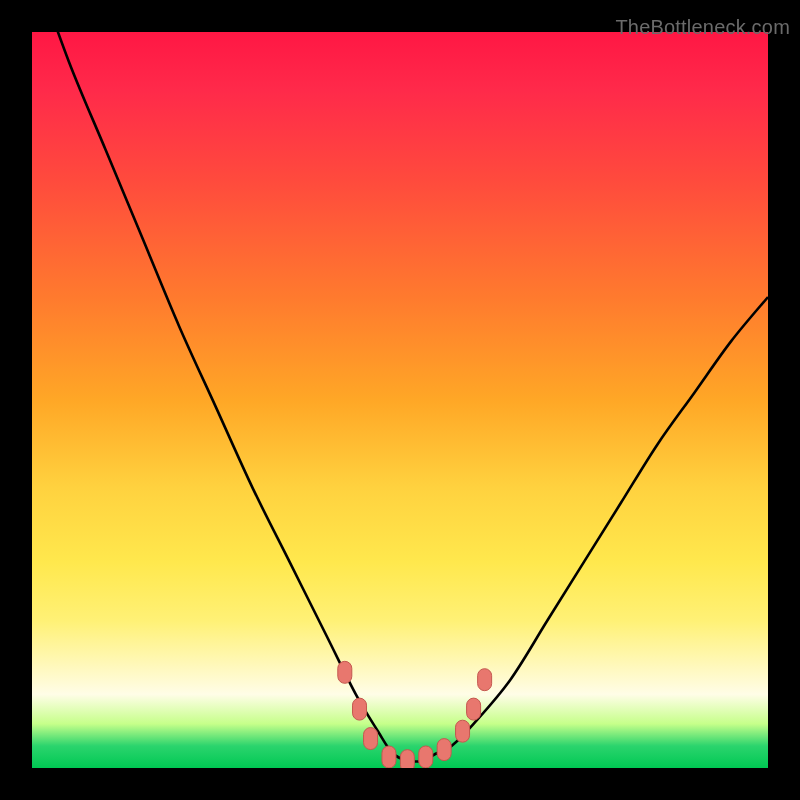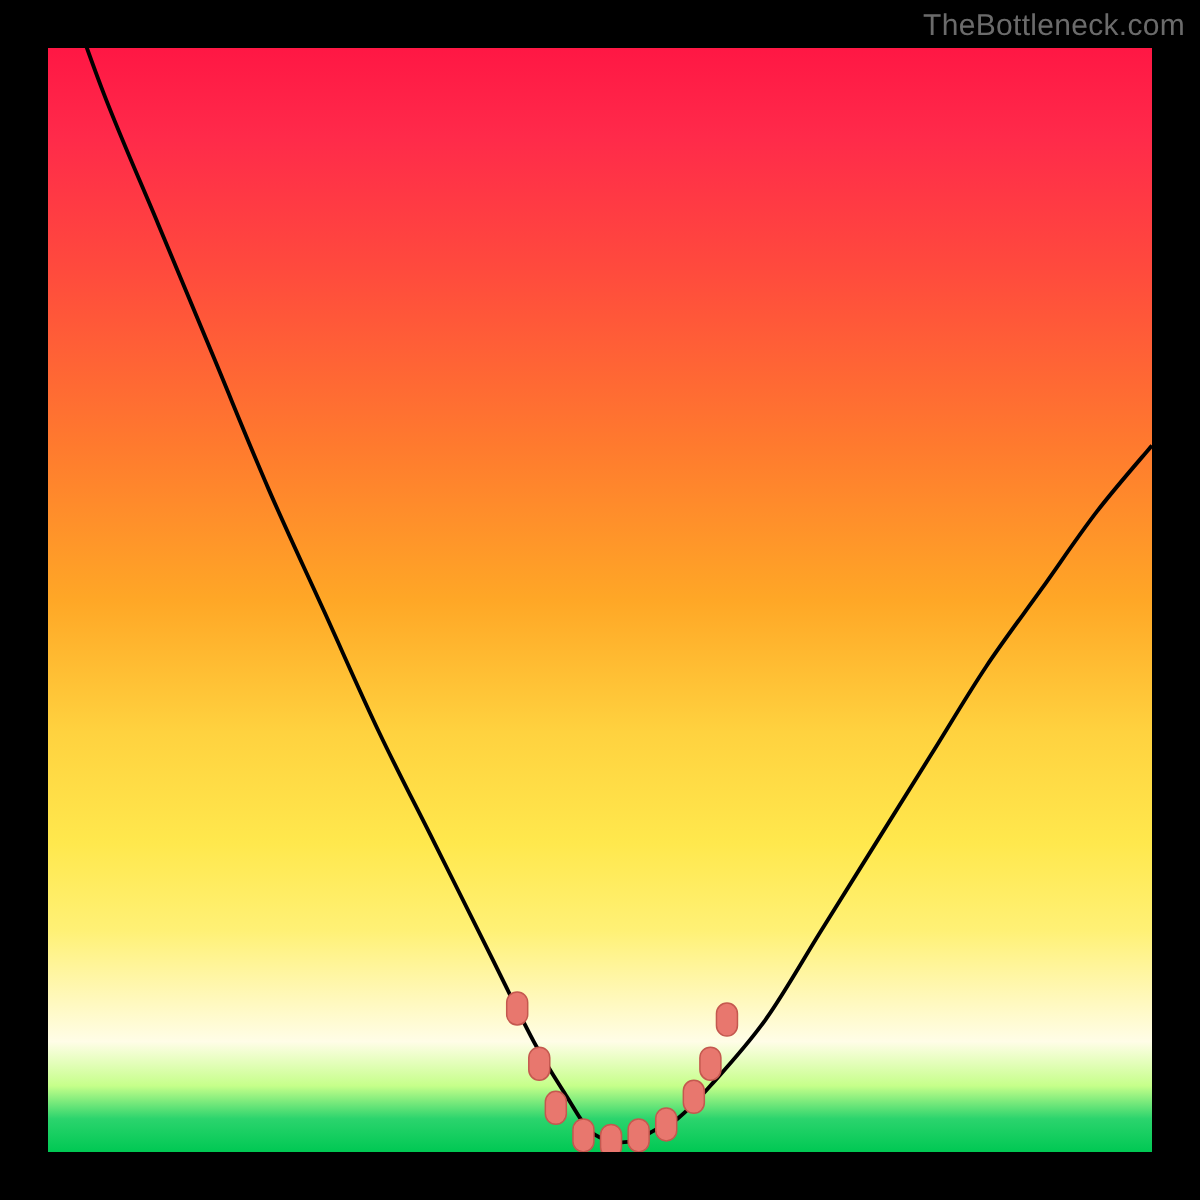--- a/index.html
+++ b/index.html
@@ -42,21 +42,21 @@
   }
   svg.curve {
     position: absolute;
     left: 0;
     top: 0;
     width: 736px;
     height: 736px;
   }
   .watermark {
     position: absolute;
-    top: 6px;
+    top: 16px;
     right: 10px;
     color: #6b6b6b;
     font-size: 20px;
     letter-spacing: 0.2px;
     user-select: none;
   }
 </style>
 </head>
 <body>
 

